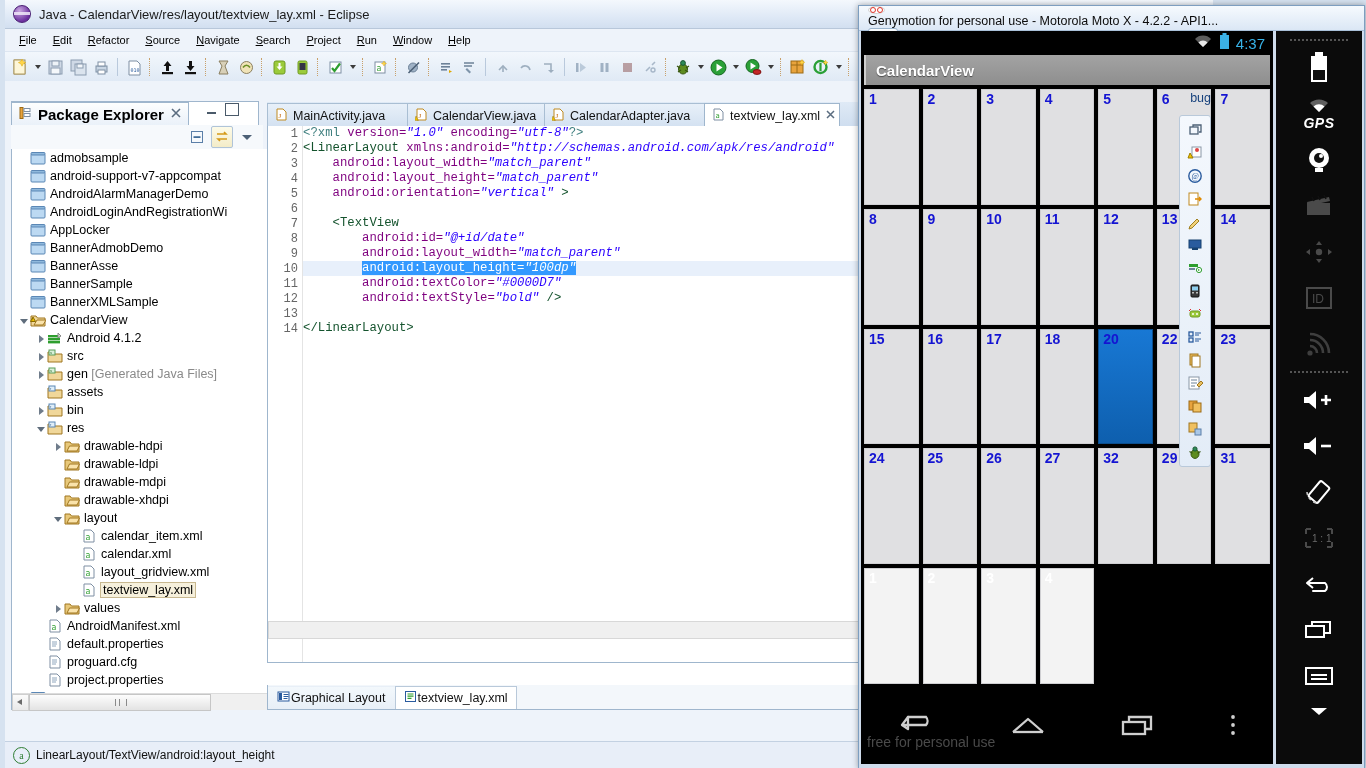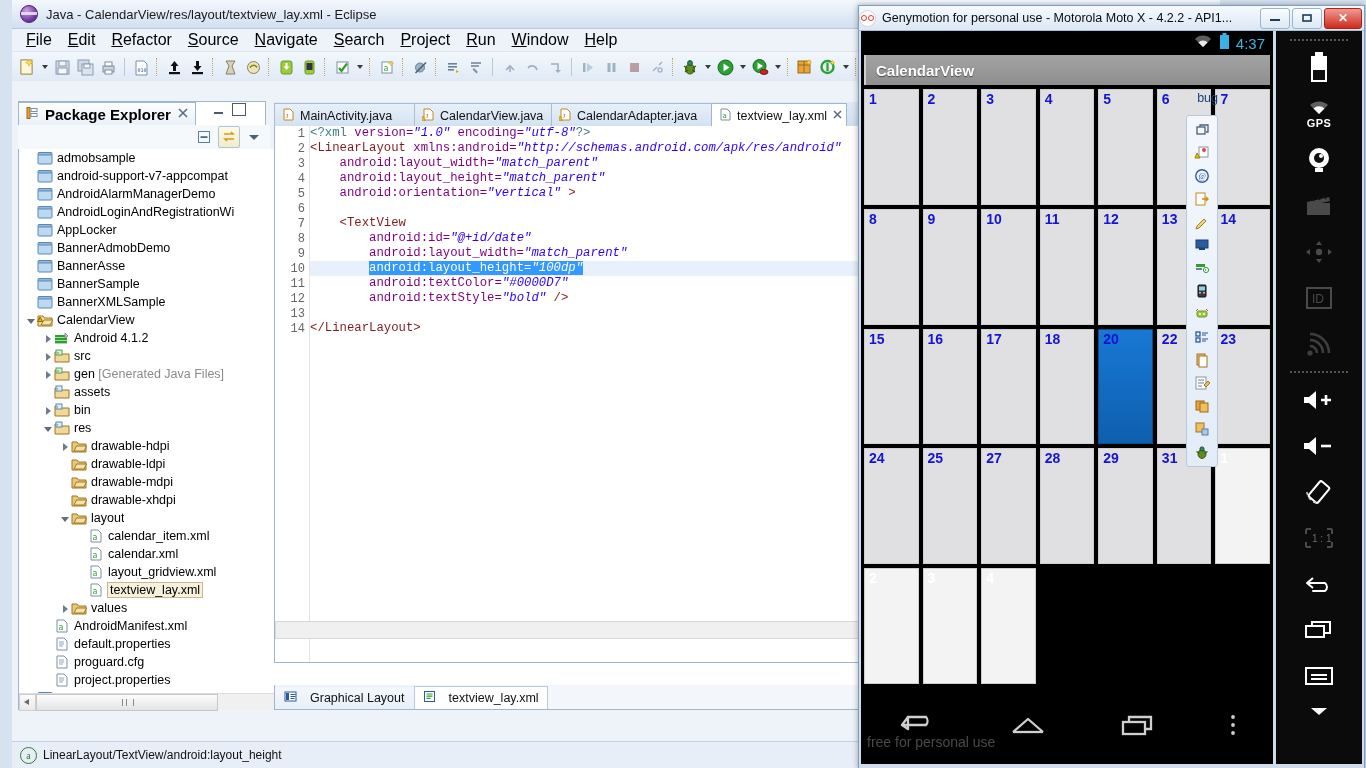--- a/index.html
+++ b/index.html
@@ -4,32 +4,32 @@
 <style>
   html,body{margin:0;padding:0;}
   body{
     width:1366px;height:768px;overflow:hidden;
     font-family:"Liberation Sans", sans-serif;
     font-size:12px;
     background:#d6e2f0;
     position:relative;
   }
   
-  #eclipse{position:absolute;left:12px;top:0;width:1208px;height:768px;background:#eef3fa;}
+  #eclipse{position:absolute;left:5px;top:0;width:1208px;height:768px;background:#eef3fa;}
   .ecl-titlebar{
     height:28px;background:linear-gradient(#f4f8fd,#dfe9f6 60%,#d2dff0);
     display:flex;align-items:center;padding-left:8px;border-bottom:1px solid #b8c7da;
   }
   .ecl-title-icon{width:16px;height:16px;border-radius:50%;
     background:radial-gradient(circle at 35% 30%,#c9a7e0,#6b2f9e 70%);
     border:1px solid #4a1f73;position:relative;margin-right:8px;}
   .ecl-title-icon:after{content:"";position:absolute;left:0;top:6px;width:100%;height:3px;background:#f0e8f8;opacity:.85;}
   .ecl-title-text{font-size:13px;color:#1b1b1b;}
   .ecl-menubar{height:22px;background:#eef3fa;display:flex;align-items:center;padding-left:6px;border-bottom:1px solid #dde6f1;}
-  .ecl-menu-item{padding:2px 8px;font-size:16px;color:#000;cursor:default;}
+  .ecl-menu-item{padding:2px 8px;font-size:11px;color:#000;cursor:default;}
   .ecl-menu-item u{text-decoration:underline;}
   .ecl-toolbar{height:30px;background:linear-gradient(#f2f7fc,#dfe9f5);
     border-bottom:1px solid #bcccdf;display:flex;align-items:center;padding:0 4px;gap:1px;}
   .tb{width:22px;height:22px;display:inline-flex;align-items:center;justify-content:center;border-radius:3px;position:relative;}
   .tb svg{display:block;}
   .tbsep{width:1px;height:18px;background:#b9c9dc;margin:0 4px;}
   .tbdot{width:2px;height:18px;background:transparent;border-left:1px dotted #c8a06a;margin:0 3px;}
   .tbarrow{width:11px;height:22px;display:inline-flex;align-items:center;justify-content:center;}
   .tbarrow:after{content:"";border-left:3.5px solid transparent;border-right:3.5px solid transparent;border-top:4px solid #3b3b3b;}
 
@@ -84,50 +84,50 @@
      background:linear-gradient(#e8f0f9,#d3e1f1);border:1px solid #a9bed3;border-bottom:none;color:#111;gap:5px;}
   .etab.active{background:#fff;border-color:#9fb6cd;font-weight:normal;}
   .edt-area{position:absolute;left:0;top:24px;right:0;bottom:47px;background:#fff;border:1px solid #9fb6cd;border-top:none;}
   .gutter{position:absolute;left:0;top:0;width:34px;bottom:0;background:#fff;border-right:1px solid #e4e4e4;}
   .marker-col{position:absolute;left:0;top:0;width:12px;bottom:0;background:#fff;}
   .lineno{position:absolute;right:4px;width:28px;text-align:right;font-family:"Liberation Mono",monospace;font-size:12px;color:#666;height:15px;line-height:15px;}
   .code{position:absolute;left:35px;top:0;right:14px;bottom:0;overflow:hidden;
      font-family:"Liberation Mono",monospace;font-size:12.3px;line-height:15px;color:#000;white-space:pre;padding-top:0;}
   .cl{height:15px;line-height:15px;white-space:pre;}
   .cl.hl{background:#e8f0fb;}
-  .k-tag{color:#7f1d1d;}
+  .k-tag{color:#14532d;}
   .k-attr{color:#7f007f;}
   .k-val{color:#2a00ff;font-style:italic;}
   .k-pi{color:#3f7f7f;}
   .k-plain{color:#000;}
   .selbox{background:#3399ff;color:#fff;}
   .selbox .k-attr,.selbox .k-val,.selbox .k-plain{color:#fff;}
   .edt-vscroll{position:absolute;right:0;top:0;width:14px;bottom:0;background:#f0f0f0;border-left:1px solid #e0e0e0;}
   .edt-hscroll{position:absolute;left:0;right:0;bottom:23px;height:16px;background:#f0f0f0;border:1px solid #d8d8d8;}
   .edt-btabs{position:absolute;left:0;right:0;bottom:0;height:24px;background:#f3f7fb;border:1px solid #9fb6cd;border-top:none;display:flex;align-items:flex-end;}
-  .btab{height:22px;display:flex;align-items:center;gap:13px;padding:0 8px;font-size:12.5px;background:#fff;border:1px solid #b9c9da;border-bottom:none;color:#111;}
+  .btab{height:22px;display:flex;align-items:center;gap:1px;padding:0 8px;font-size:12.5px;background:#fff;border:1px solid #b9c9da;border-bottom:none;color:#111;}
   .btab.inactive{background:linear-gradient(#f3f8fc,#e8eff7);border-color:transparent;}
 
   
   .ecl-status{position:absolute;left:0;bottom:0;right:0;height:26px;background:#e8eef8;border-top:1px solid #c3d1e2;
     display:flex;align-items:center;padding-left:8px;gap:6px;font-size:12px;color:#111;}
   .st-ico{width:15px;height:15px;border:1.5px solid #2e7d32;border-radius:50%;color:#2e7d32;font-size:10px;
     display:inline-flex;align-items:center;justify-content:center;font-family:"Liberation Serif",serif;}
 
   
   .persp-bar{position:absolute;right:2px;top:34px;width:30px;height:auto;background:linear-gradient(#f4f8fd,#e3ecf7);
      border:1px solid #b9c9da;border-radius:3px;padding:4px 0;display:flex;flex-direction:column;align-items:center;gap:3px;z-index:2;}
   .persp-label{position:absolute;right:2px;top:10px;font-size:12.5px;color:#16417c;z-index:2;}
   .pb{width:20px;height:20px;display:flex;align-items:center;justify-content:center;}
 
   
   #geny{position:absolute;left:858px;top:5px;width:505px;height:762px;
     background:#cfdcec;border:1px solid #7d9ec0;box-shadow:0 0 6px rgba(0,0,0,.35);}
-  .gm-title{height:24px;background:linear-gradient(#f6fafe,#dbe7f5);display:flex;align-items:center;padding-left:0;
-    border-bottom:1px solid #a9c0d8;}
+  .gm-title{height:24px;background:linear-gradient(#f6fafe,#dbe7f5);display:flex;align-items:flex-start;padding-left:9px;
+    border-bottom:1px solid #a9c0d8;flex-direction:column;}
   .gm-logo{width:15px;height:15px;border-radius:50%;background:#fff;border:1px solid #d4d4d4;margin-right:6px;
     display:flex;align-items:center;justify-content:center;gap:1px;}
   .gm-logo i{width:4px;height:4px;border:1px solid #e0352b;border-radius:50%;display:block;}
   .gm-title-text{font-size:12.5px;color:#0b0b0b;flex:1;}
   .gm-wbtn{width:28px;height:19px;margin-right:2px;border:1px solid #9ab4cd;border-radius:3px;
     background:linear-gradient(#fbfdff,#dce8f4);display:inline-flex;align-items:center;justify-content:center;}
   .gm-wbtn.close{width:36px;background:linear-gradient(#f09a92,#cf2a1b);border-color:#a92417;color:#fff;font-weight:bold;font-size:12px;}
   .gm-screen{position:absolute;left:2px;top:25px;width:412px;bottom:4px;background:#000;}
   .and-status{height:24px;background:#000;display:flex;align-items:center;justify-content:flex-end;padding-right:8px;gap:6px;}
   .and-time{color:#38b3e8;font-size:15px;font-family:"Liberation Sans",sans-serif;}
@@ -141,21 +141,21 @@
   .cal-cell.other{background:#f3f3f3;}
   .cal-cell.other span{color:#ffffff;}
   .cal-cell.selected{background:linear-gradient(#1878d4,#0e5fae);border-color:#0b4d8c;}
   .and-nav{position:absolute;left:0;right:0;bottom:0;height:76px;background:#000;display:flex;align-items:center;justify-content:space-around;}
   .watermark{position:absolute;left:6px;bottom:14px;color:#4a4a4a;font-size:14px;}
   .gm-side{position:absolute;right:2px;top:25px;width:86px;bottom:4px;background:#0b0b0b;
     display:flex;flex-direction:column;align-items:center;padding-top:4px;}
   .gm-side .grp{width:58px;border-top:2px dotted #545454;margin:4px 0;}
   .gs{width:56px;height:46px;display:flex;align-items:center;justify-content:center;color:#fff;}
   .gs.dim{color:#585858;}
-  .gs-label{font-size:11px;font-weight:bold;letter-spacing:.5px;}
+  .gs-label{font-size:14px;font-weight:bold;letter-spacing:.5px;font-style:italic;}
 </style>
 </head>
 <body>
 
 <div id="eclipse">
 
   <div class="ecl-titlebar">
     <div class="ecl-title-icon"></div>
     <div class="ecl-title-text">Java - CalendarView/res/layout/textview_lay.xml - Eclipse</div>
   </div>
@@ -1017,24 +1017,27 @@
         <div class="cal-cell">
           <span>23</span>
         </div>
         <div class="cal-cell">
           <span>24</span>
         </div>
         <div class="cal-cell">
           <span>25</span>
         </div>
         <div class="cal-cell">
+          <span>26</span>
+        </div>
+        <div class="cal-cell">
           <span>27</span>
         </div>
         <div class="cal-cell">
-          <span>28</span>
+          <span>32</span>
         </div>
         <div class="cal-cell">
           <span>29</span>
         </div>
         <div class="cal-cell">
           <span>31</span>
         </div>
         <div class="cal-cell other">
           <span>1</span>
         </div>

